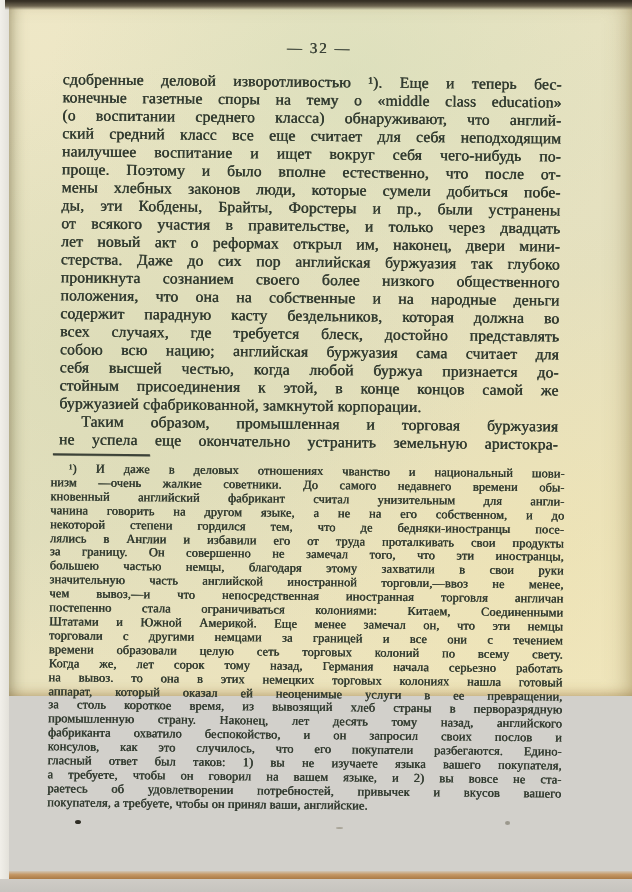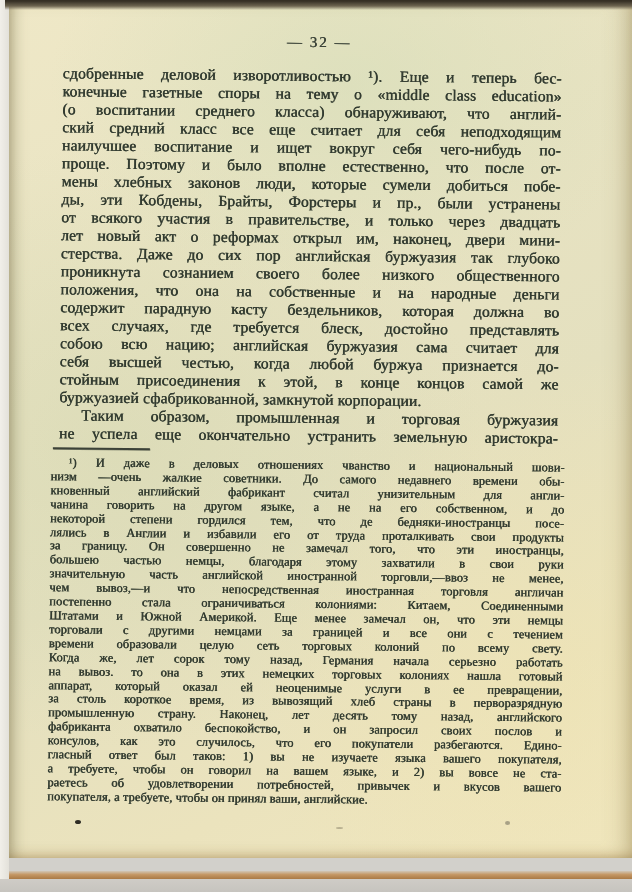--- a/index.html
+++ b/index.html
@@ -10,21 +10,21 @@
   }
   .scanner-strip{
     position:absolute;left:0;top:0;width:9px;height:100%;
     background:linear-gradient(90deg,#f1efe9,#e3e1da);
   }
   .bottom-gray{
     position:absolute;left:0;top:879px;width:100%;height:13px;
     background:linear-gradient(#cfccc6,#c6c4bf);
   }
   .paper{
-    position:absolute;left:9px;top:0;width:623px;height:858px;
+    position:absolute;left:9px;top:6px;width:623px;height:690px;
     background:
       radial-gradient(ellipse 420px 300px at 55% 10%, rgba(208,219,182,.50), rgba(208,219,182,0) 72%),
       radial-gradient(ellipse 520px 430px at 18% 52%, rgba(196,206,163,.28), rgba(196,206,163,0) 70%),
       radial-gradient(ellipse 400px 500px at 85% 80%, rgba(240,226,170,.35), rgba(240,226,170,0) 70%),
       linear-gradient(155deg,#efe8c7 0%,#e8e3c2 30%,#e4e0bf 55%,#ebe3bd 80%,#f0e7c0 100%);
     box-shadow:
       inset 12px 0 16px -10px rgba(95,85,50,.55),
       inset -14px 0 24px -12px rgba(125,105,55,.50),
       inset 0 -8px 12px -7px rgba(165,115,55,.45);
   }

